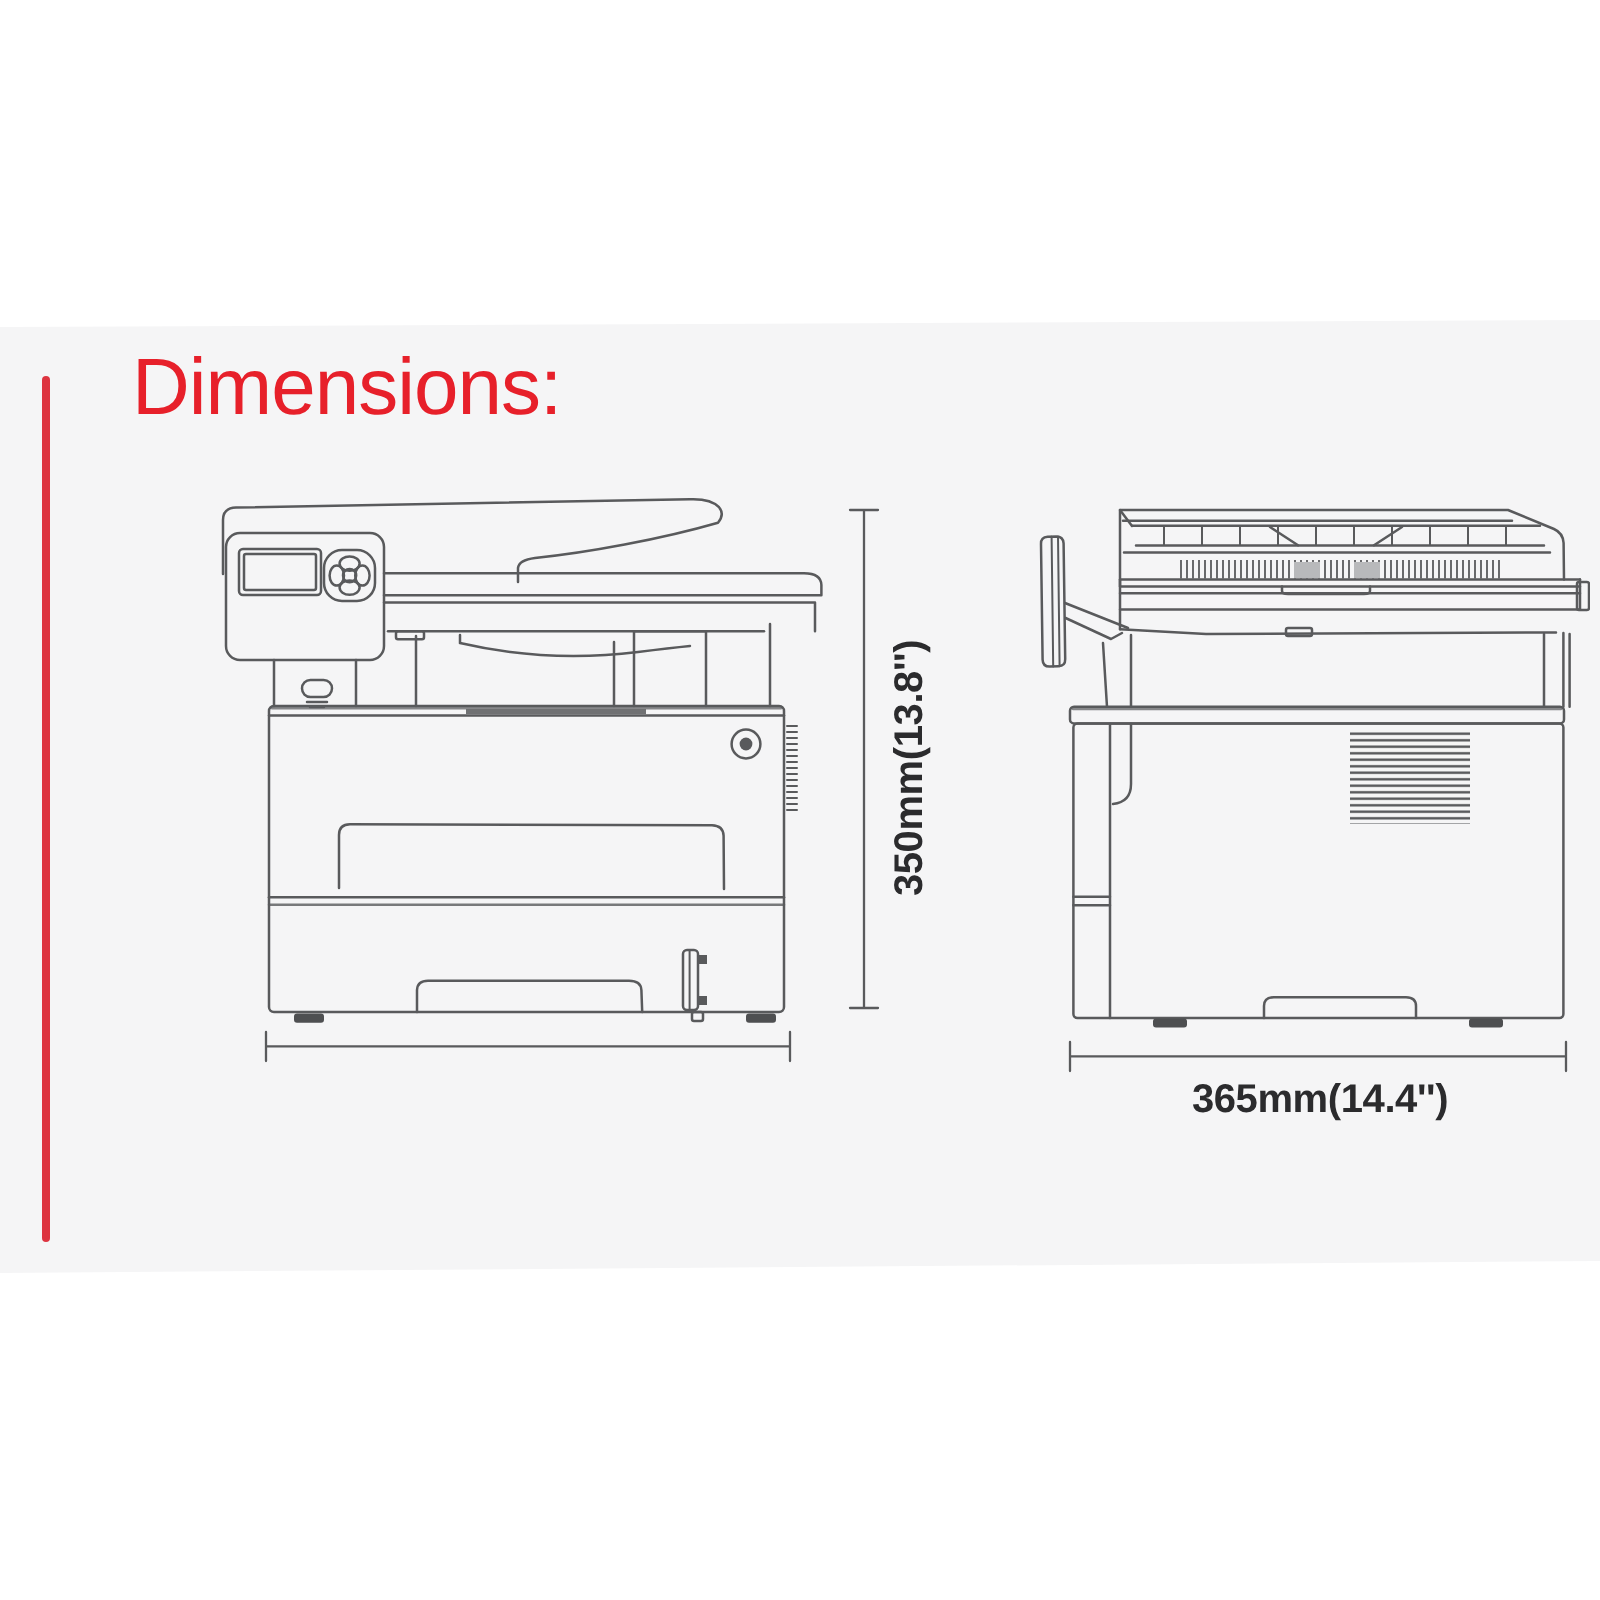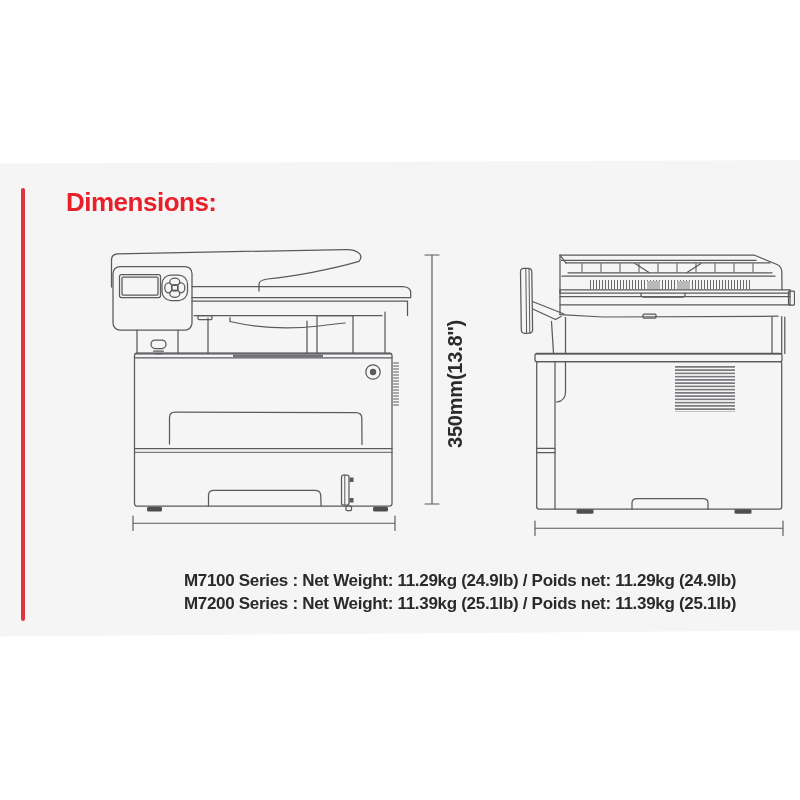--- a/index.html
+++ b/index.html
@@ -1,21 +1,21 @@
 <!DOCTYPE html>
 <html><head>
 <meta charset="utf-8">
 <style>
   html,body{margin:0;padding:0;background:#ffffff;}
   .stage{position:relative;width:800px;height:800px;background:#ffffff;overflow:hidden;
          font-family:"Liberation Sans", sans-serif;}
   .sheet{position:absolute;left:0;top:0;width:800px;height:800px;background:#f5f5f6;
          clip-path:polygon(0 163.5px,100% 160px,100% 630.5px,0 636.5px);}
   .accent-bar{position:absolute;left:21px;top:188px;width:4px;height:433px;background:#dd3440;border-radius:2px;}
-  .title{position:absolute;left:66px;top:187px;font-size:26px;font-weight:700;color:#e7202a;letter-spacing:-0.5px;}
+  .title{position:absolute;left:66px;top:172px;font-size:40px;font-weight:400;color:#e7202a;letter-spacing:-0.5px;}
   .drawing{position:absolute;}
   .dim-label{position:absolute;font-size:20px;font-weight:700;color:#2b2b2d;text-align:center;
              letter-spacing:-0.2px;white-space:nowrap;}
   .dim-label.vertical{transform:rotate(-90deg);transform-origin:center;}
   .specs{position:absolute;left:120px;top:570px;width:680px;text-align:center;}
   .spec-line{font-size:17px;font-weight:700;color:#2a2a2b;line-height:22.5px;letter-spacing:-0.3px;white-space:nowrap;}
   svg.lineart{stroke:#595a5c;stroke-width:1.25;fill:none;stroke-linecap:round;stroke-linejoin:round;}
 </style>
 </head>
 <body>
@@ -129,19 +129,16 @@
 
   <svg class="drawing lineart" style="left:130px;top:514px;" width="270" height="18" viewBox="0 0 270 18">
     <path d="M3,2 V16.5 M265,2 V16.5 M3,9.2 H265" stroke-width="1.15"></path>
   </svg>
 
   <div class="dim-label vertical" style="left:327px;top:371px;width:260px;height:26px;">350mm(13.8'')</div>
 
   <svg class="drawing lineart" style="left:532px;top:519px;" width="256" height="18" viewBox="0 0 256 18">
     <path d="M3,2 V16.5 M251,2 V16.5 M3,9.2 H251" stroke-width="1.15"></path>
   </svg>
+  <div class="dim-label" style="left:532px;top:539px;width:256px;">365mm(14.4'')</div>
 
-  <div class="specs">
-    <div class="spec-line">M7100 Series : Net Weight: 11.29kg (24.9lb)  /  Poids net: 11.29kg (24.9lb)</div>
-    <div class="spec-line">M7200 Series : Net Weight: 11.39kg (25.1lb)  /  Poids net: 11.39kg (25.1lb)</div>
-  </div>
 
 </div>
 
 </body></html>

